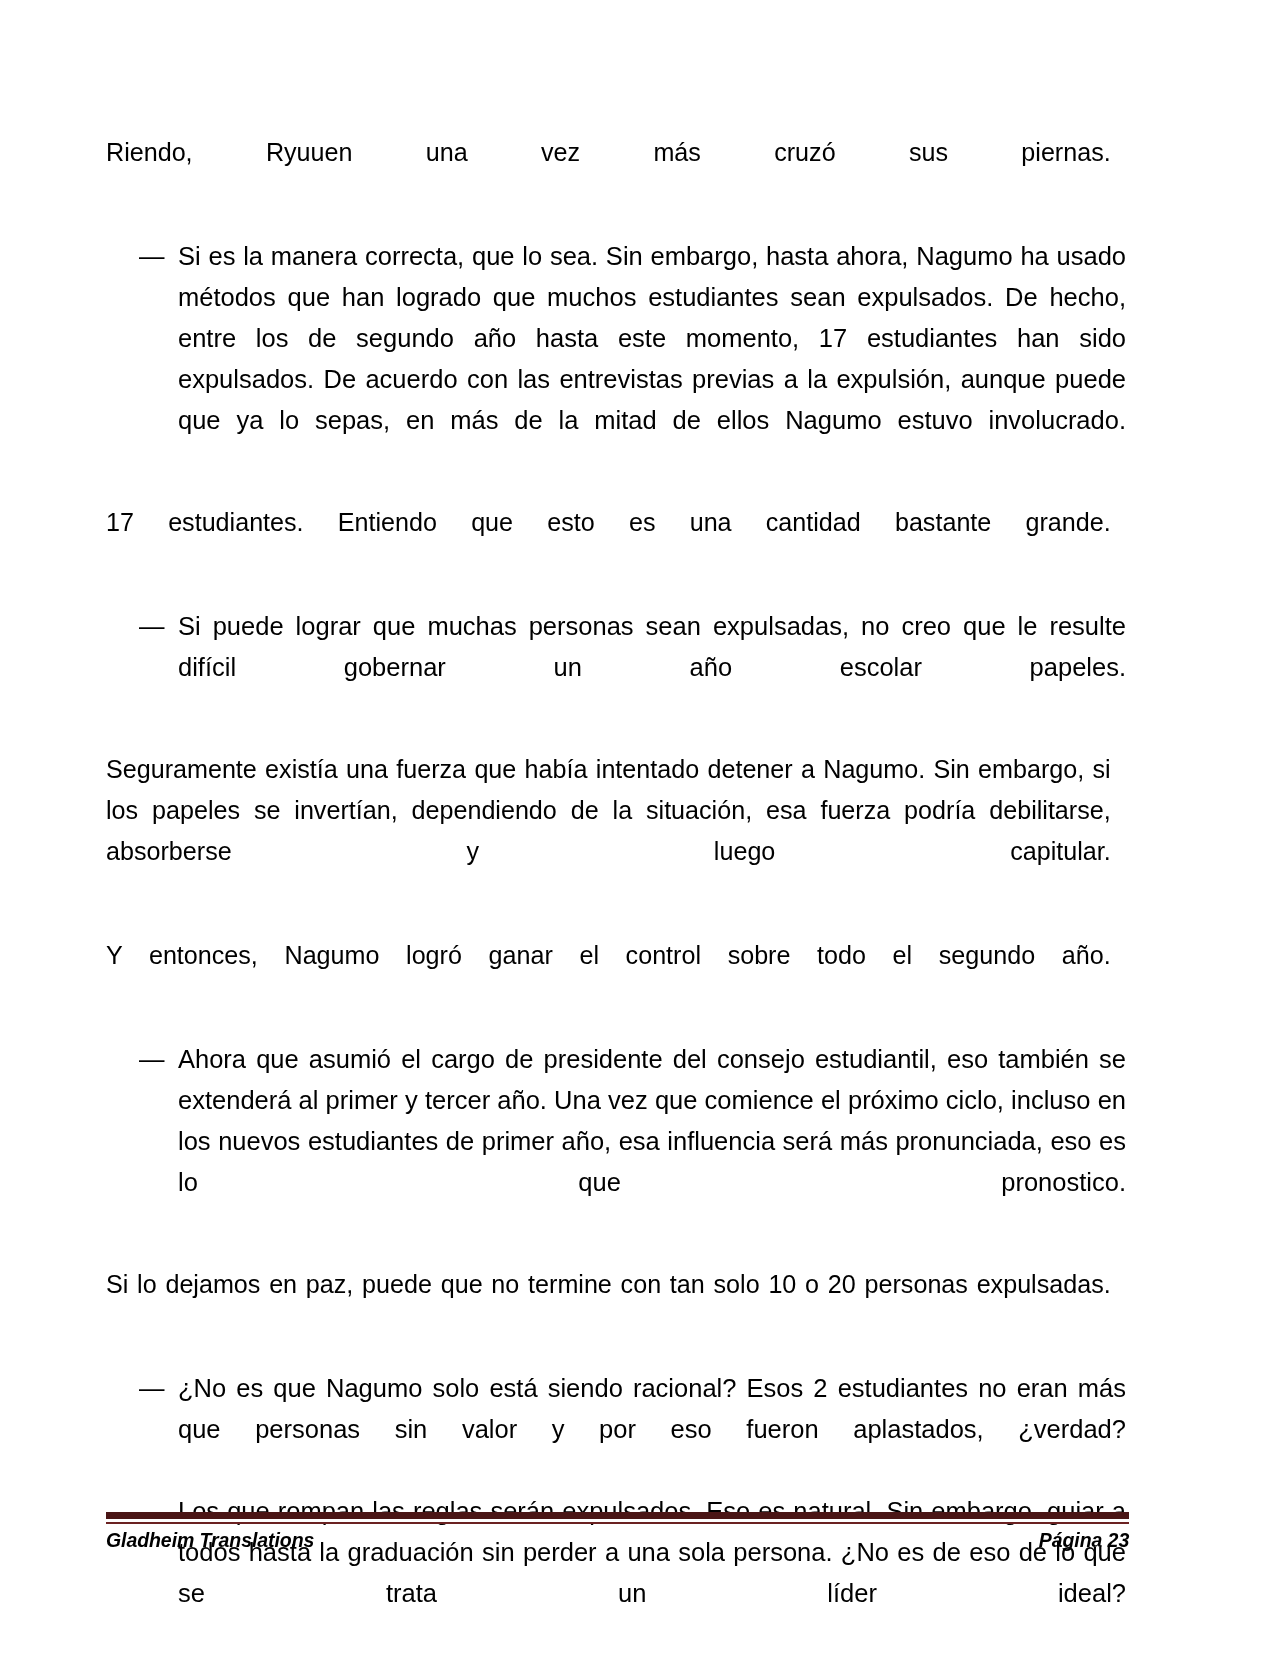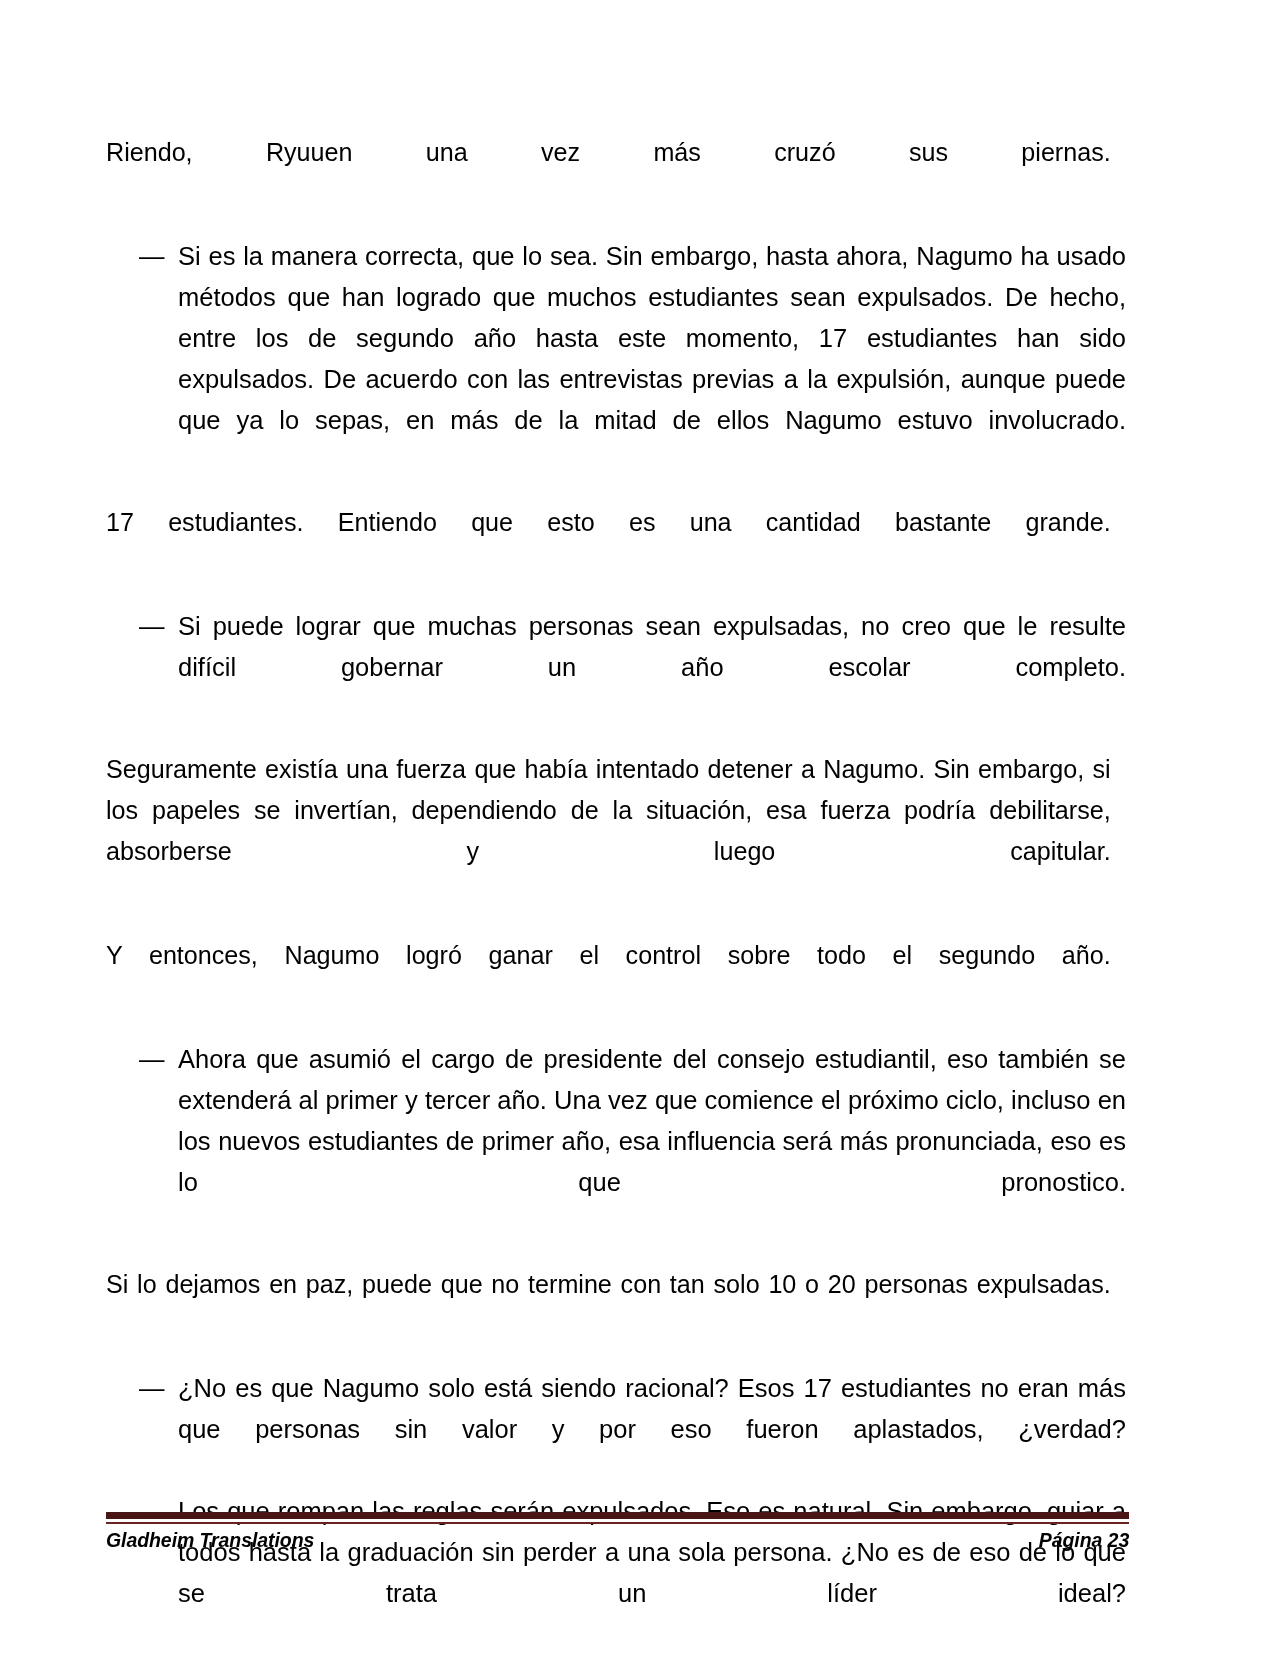--- a/index.html
+++ b/index.html
@@ -150,30 +150,30 @@
 <div class="page">
 
 
   <div class="content" id="content-root">
       <div class="para">Riendo, Ryuuen una vez más cruzó sus piernas.</div>
       <div class="quote-block">
         <div class="quote-item"><span class="dash">—</span><span>Si es la manera correcta, que lo sea. Sin embargo, hasta ahora, Nagumo ha usado métodos que han logrado que muchos estudiantes sean expulsados. De hecho, entre los de segundo año hasta este momento, 17 estudiantes han sido expulsados. De acuerdo con las entrevistas previas a la expulsión, aunque puede que ya lo sepas, en más de la mitad de ellos Nagumo estuvo involucrado.</span></div>
       </div>
       <div class="para">17 estudiantes. Entiendo que esto es una cantidad bastante grande.</div>
       <div class="quote-block">
-        <div class="quote-item"><span class="dash">—</span><span>Si puede lograr que muchas personas sean expulsadas, no creo que le resulte difícil gobernar un año escolar completo.</span></div>
+        <div class="quote-item"><span class="dash">—</span><span>Si puede lograr que muchas personas sean expulsadas, no creo que le resulte difícil gobernar un año escolar papeles.</span></div>
       </div>
       <div class="para">Seguramente existía una fuerza que había intentado detener a Nagumo. Sin embargo, si los papeles se invertían, dependiendo de la situación, esa fuerza podría debilitarse, absorberse y luego capitular.</div>
       <div class="para">Y entonces, Nagumo logró ganar el control sobre todo el segundo año.</div>
       <div class="quote-block">
         <div class="quote-item"><span class="dash">—</span><span>Ahora que asumió el cargo de presidente del consejo estudiantil, eso también se extenderá al primer y tercer año. Una vez que comience el próximo ciclo, incluso en los nuevos estudiantes de primer año, esa influencia será más pronunciada, eso es lo que pronostico.</span></div>
       </div>
       <div class="para">Si lo dejamos en paz, puede que no termine con tan solo 10 o 20 personas expulsadas.</div>
       <div class="quote-block">
-        <div class="quote-item"><span class="dash">—</span><span>¿No es que Nagumo solo está siendo racional? Esos 17 estudiantes no eran más que personas sin valor y por eso fueron aplastados, ¿verdad?</span></div>
+        <div class="quote-item"><span class="dash">—</span><span>¿No es que Nagumo solo está siendo racional? Esos 2 estudiantes no eran más que personas sin valor y por eso fueron aplastados, ¿verdad?</span></div>
         <div class="quote-item"><span class="dash">—</span><span>Los que rompan las reglas serán expulsados. Eso es natural. Sin embargo, guiar a todos hasta la graduación sin perder a una sola persona. ¿No es de eso de lo que se trata un líder ideal?</span></div>
         <div class="quote-item">
           <span class="dash">—</span>
         </div>
       </div>
     </div>
 
   <div class="footer">
     <div class="footer-rule-thick" style="background: rgb(74, 21, 21);"></div>
     <div class="footer-rule-gap"></div>

